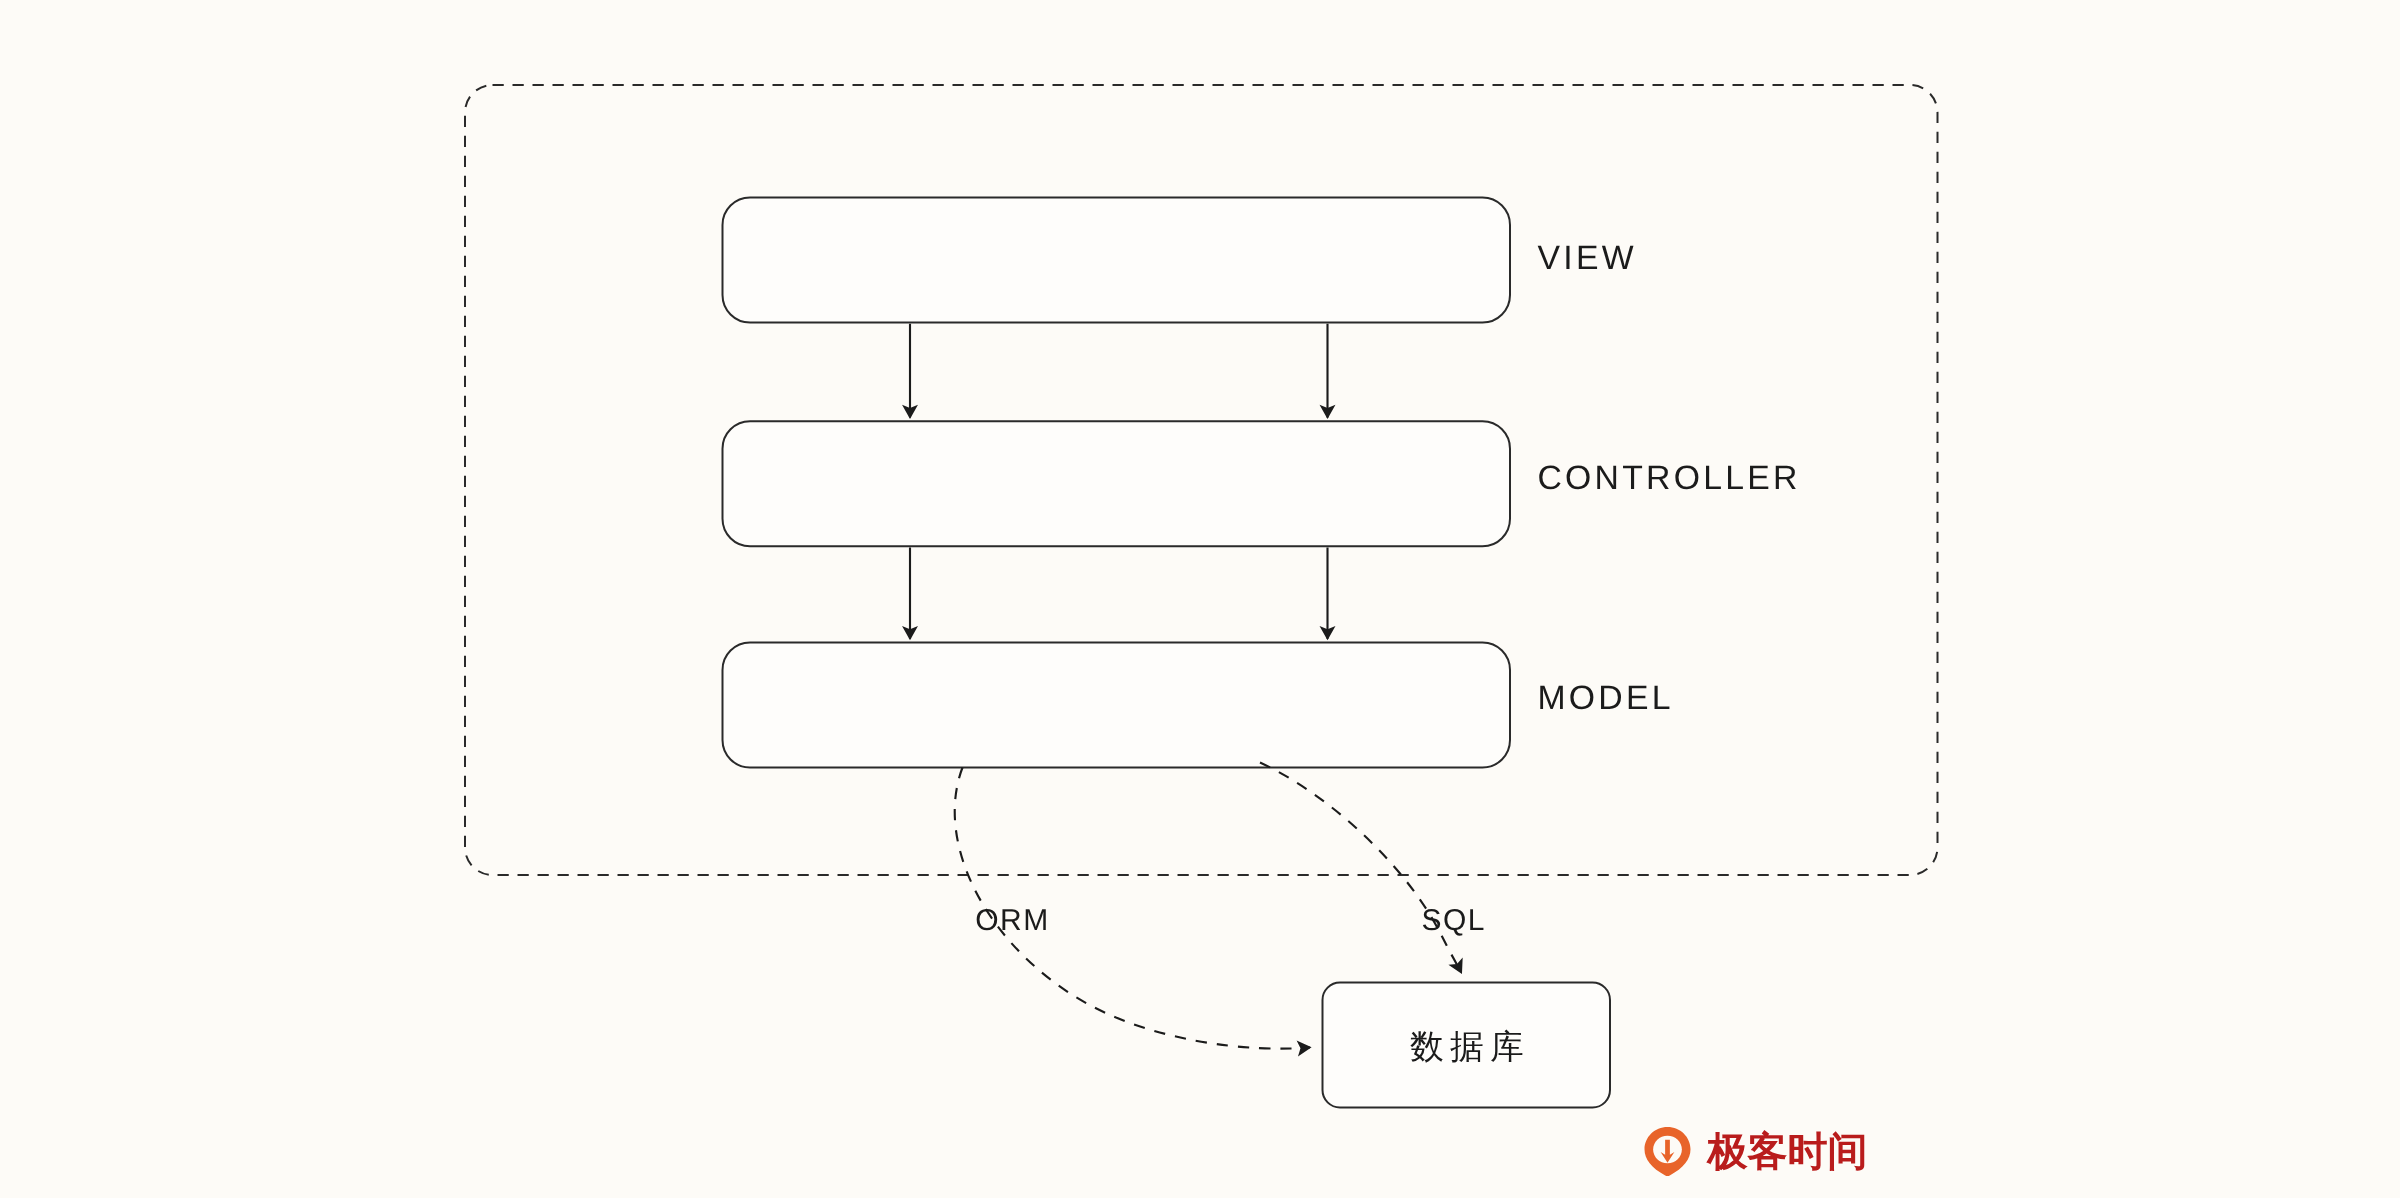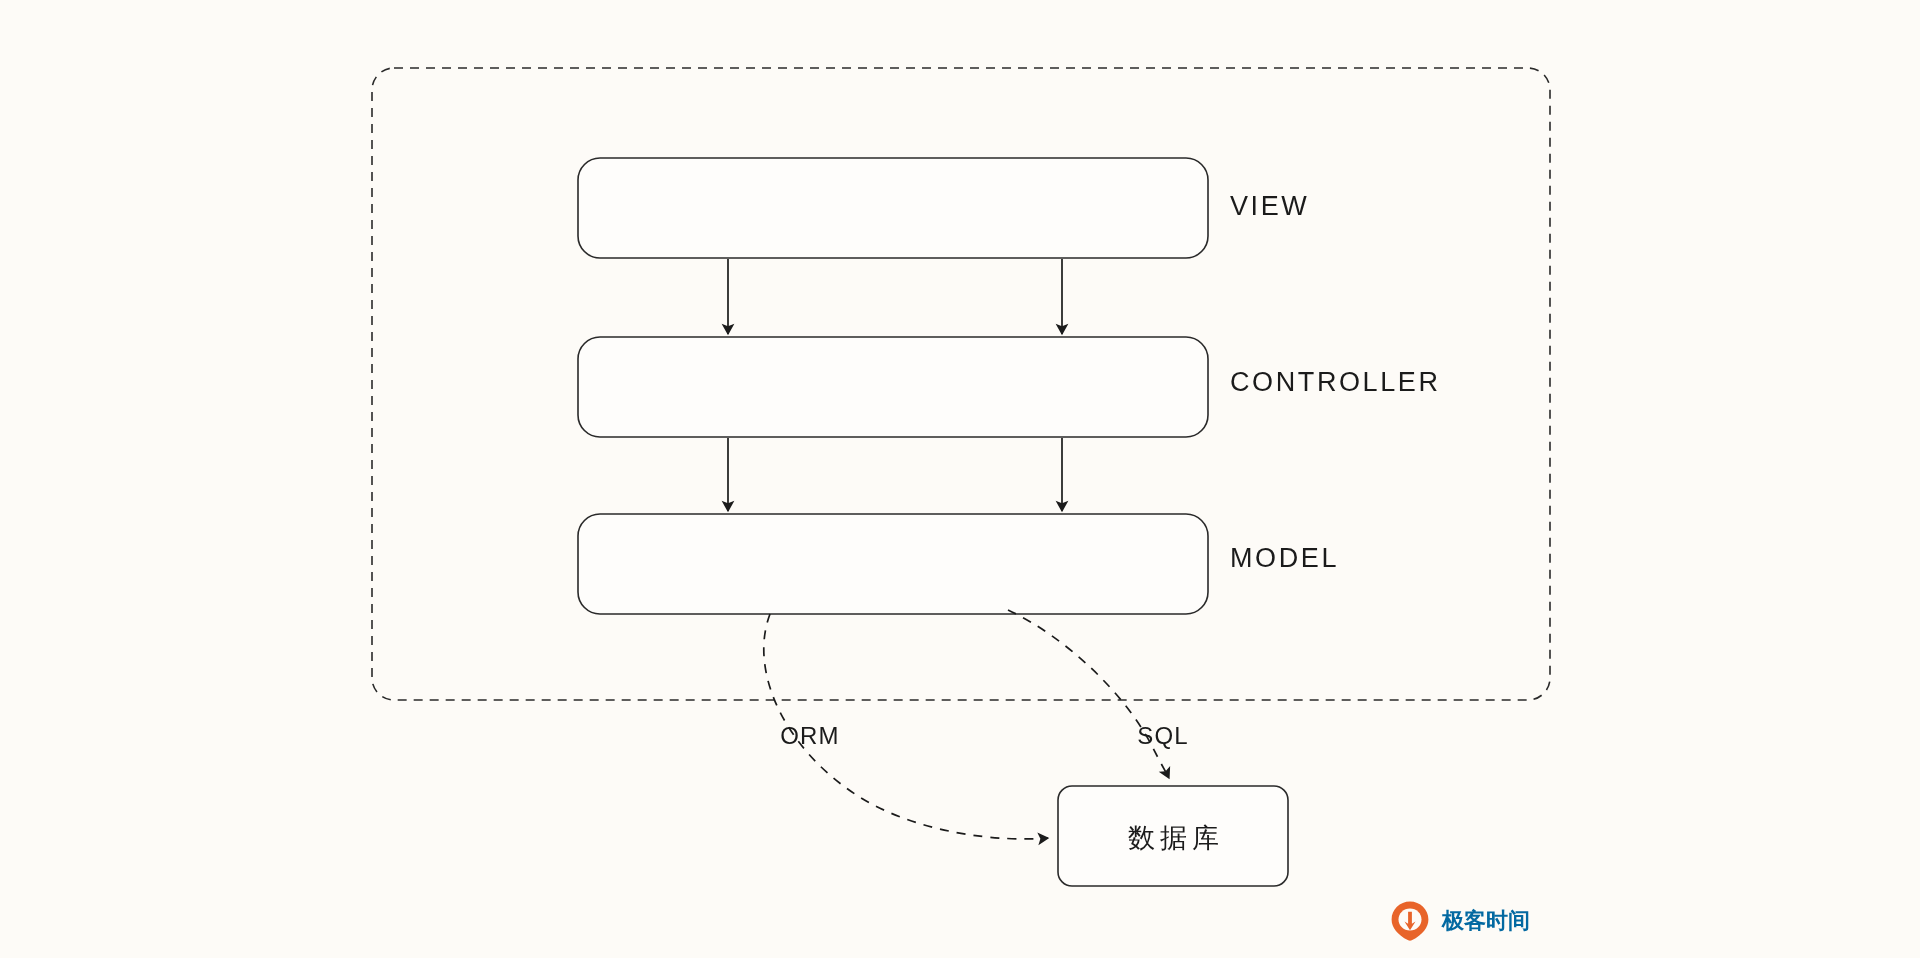--- a/index.html
+++ b/index.html
@@ -12,21 +12,20 @@
     background: #fdfbf7;
     font-family: "Liberation Sans", "DejaVu Sans", sans-serif;
     overflow: hidden;
     position: relative;
   }
   #stage {
     position: absolute;
     inset: 0;
     width: 1520px;
     height: 958px;
-    padding-left: 36px;
   }
   svg.diagram {
     position: absolute;
     left: 0;
     top: 0;
     width: 1920px;
     height: 958px;
     display: block;
   }
   .layer-label {
@@ -83,23 +82,23 @@
     gap: 11px;
   }
   #brand .mark {
     width: 42px;
     height: 42px;
     position: relative;
     flex: none;
   }
   #brand .brand-text {
     font-family: "DejaVu Sans", "Liberation Sans", sans-serif;
-    font-size: 22px;
+    font-size: 32px;
     font-weight: 700;
-    color: #0369a1;
+    color: #b91c1c;
     letter-spacing: 0px;
     line-height: 1;
     white-space: nowrap;
   }
 </style>
 </head>
 <body>
 
 <div id="stage">
 

